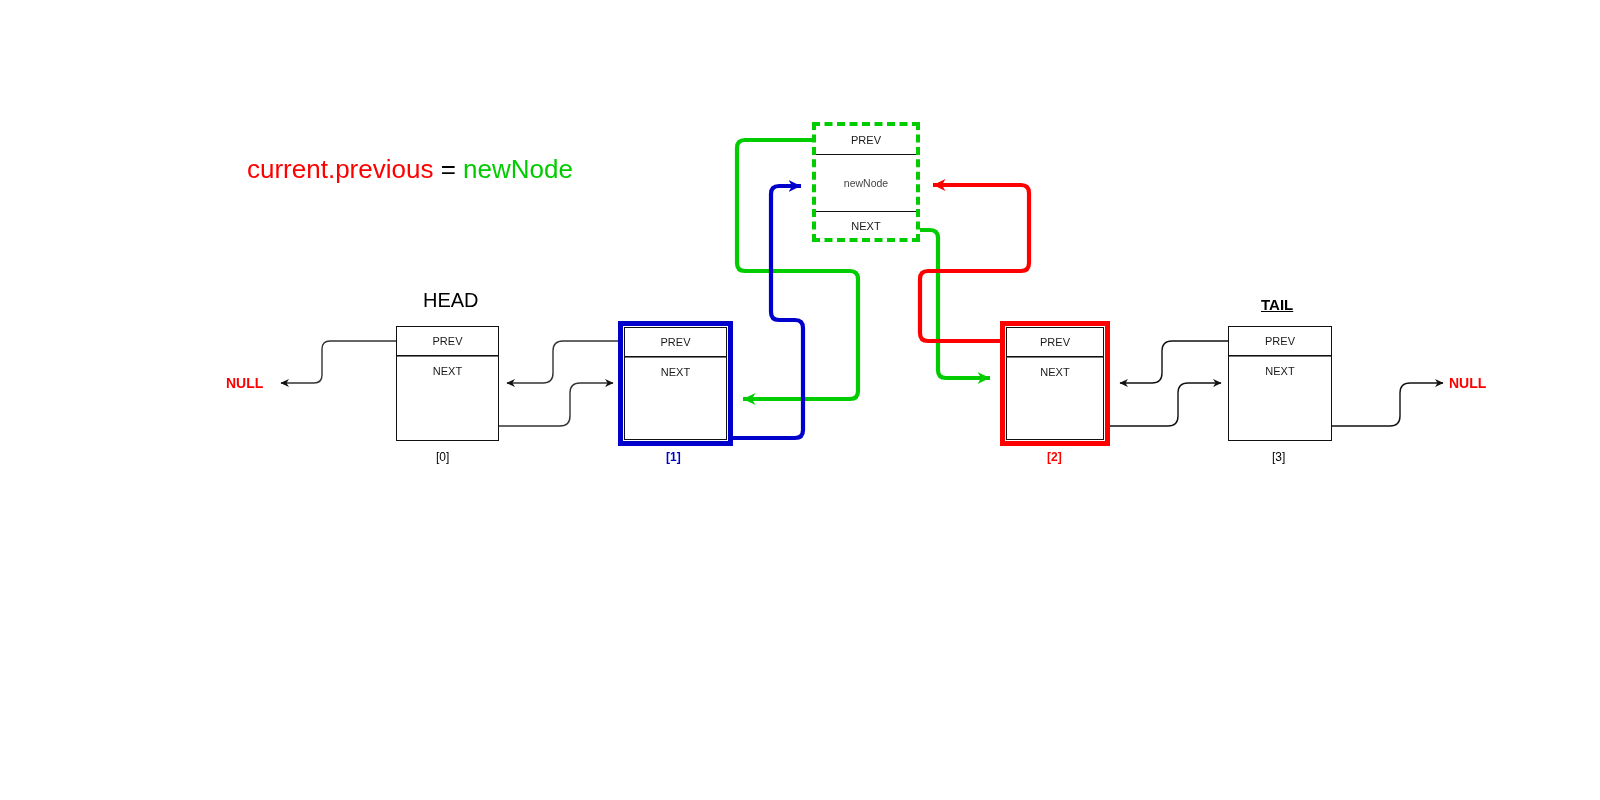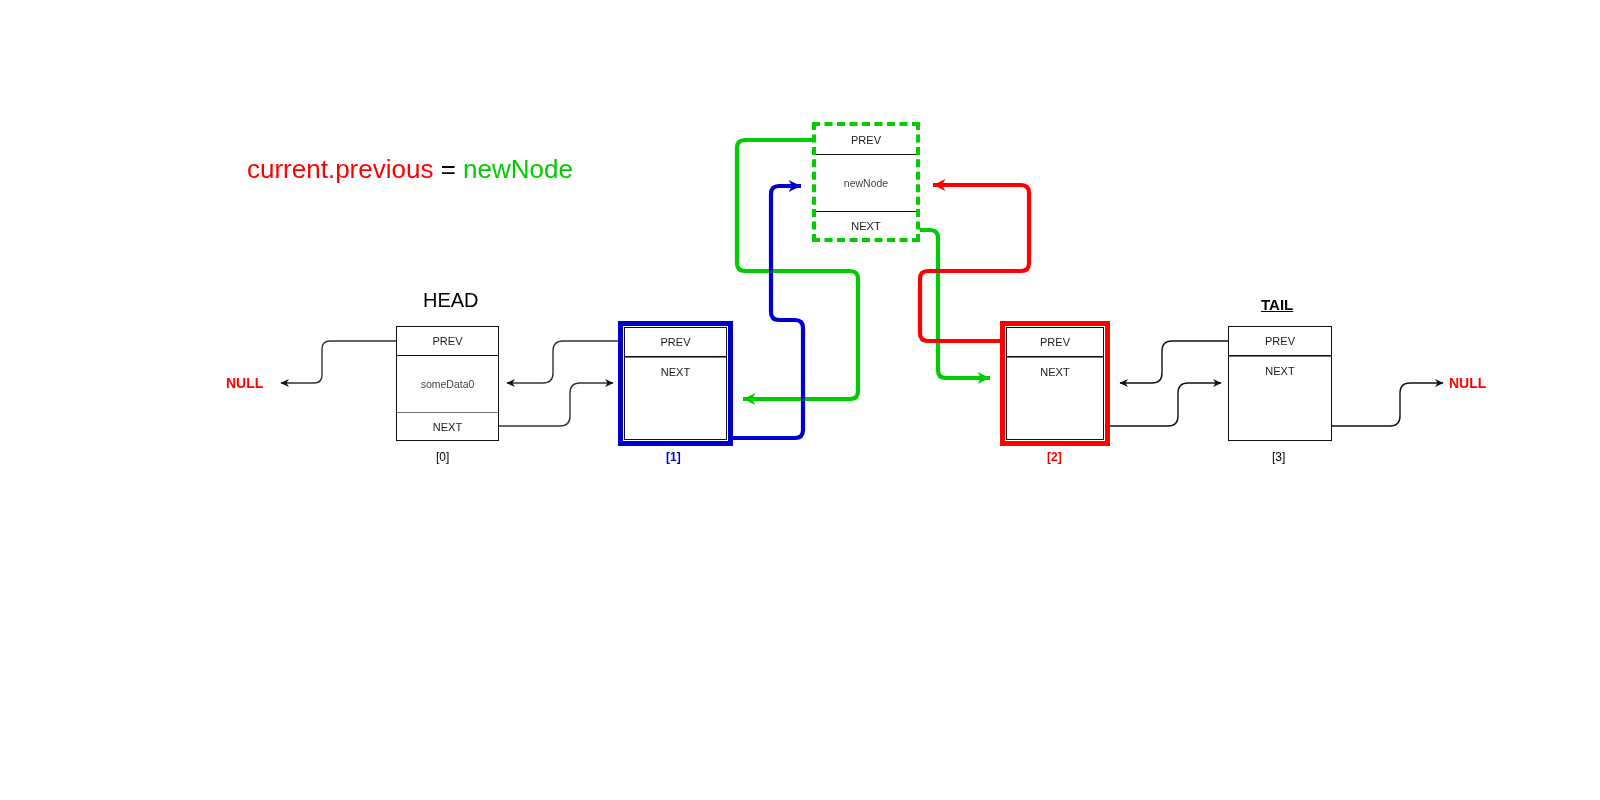--- a/index.html
+++ b/index.html
@@ -193,21 +193,20 @@
   <div class="title"><span class="t-red">current.previous</span><span class="t-eq"> = </span><span class="t-green">newNode</span></div>
 
   <div class="head-label" style="left:423px; top:289px;">HEAD</div>
   <div class="tail-label" style="left:1261px; top:296px;text-decoration:underline;">TAIL</div>
 
   <div class="null-label" style="left:226px; top:375px;">NULL</div>
   <div class="null-label" style="left:1449px; top:375px;">NULL</div>
 
   <div class="node plain" style="left:396px; top:326px; width:103px; height:115px;">
     <div class="cell prev">PREV</div>
-    <div class="cell data">someData0</div>
     <div class="cell next">NEXT</div>
   </div>
   <div class="idx" style="left:436px; top:450px;">[0]</div>
 
   <div class="node blue" style="left:618px; top:321px; width:115px; height:125px;">
     <div class="inner">
       <div class="cell prev">PREV</div>
       <div class="cell next">NEXT</div>
     </div>
   </div>

